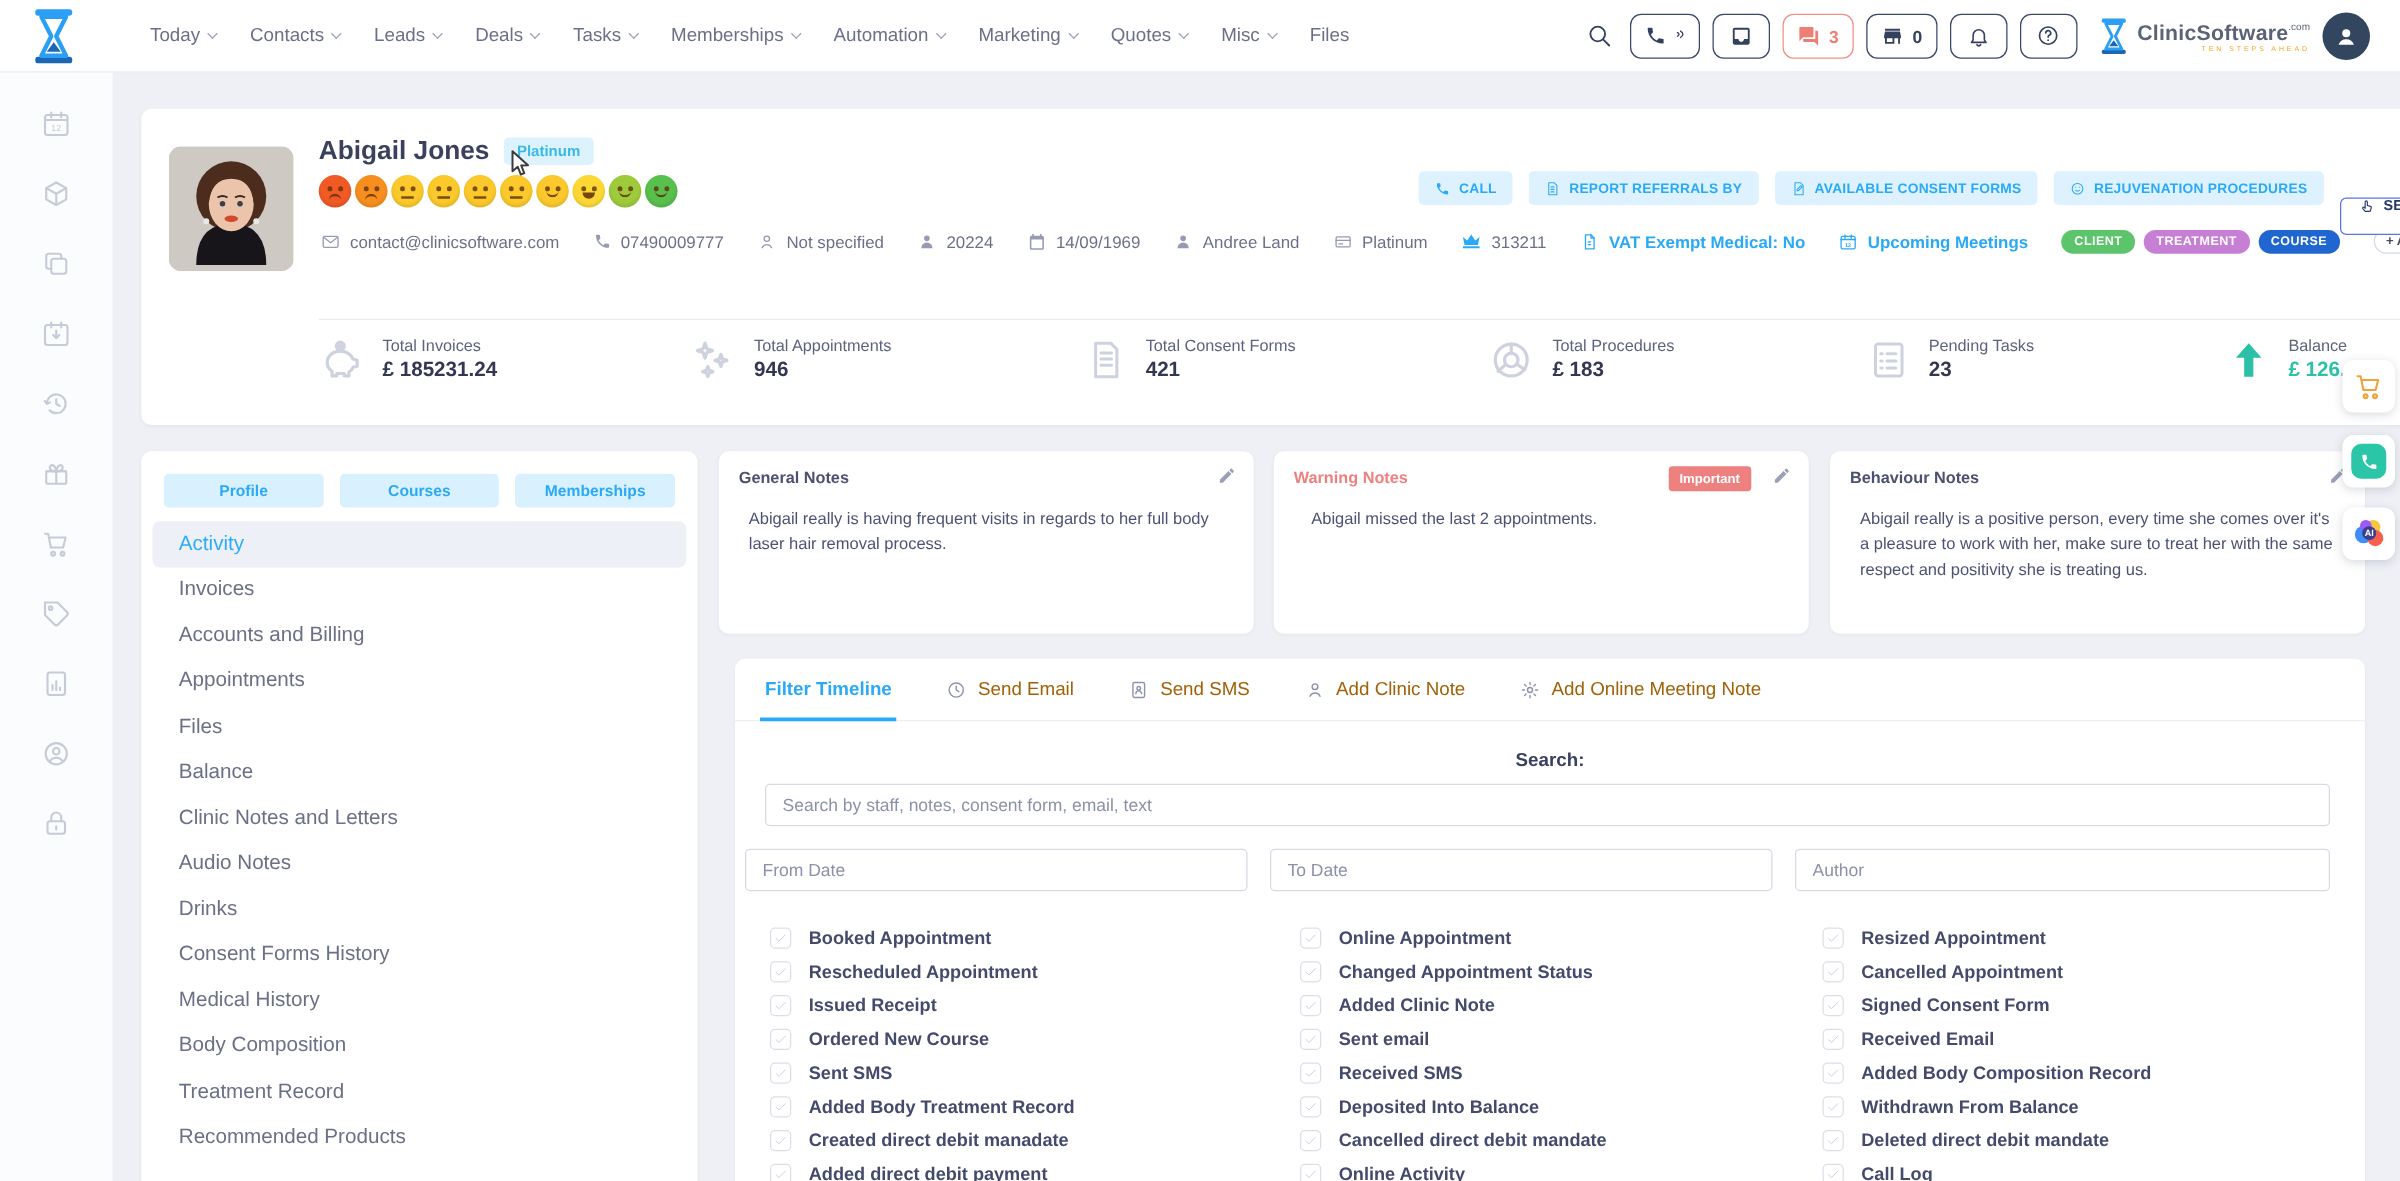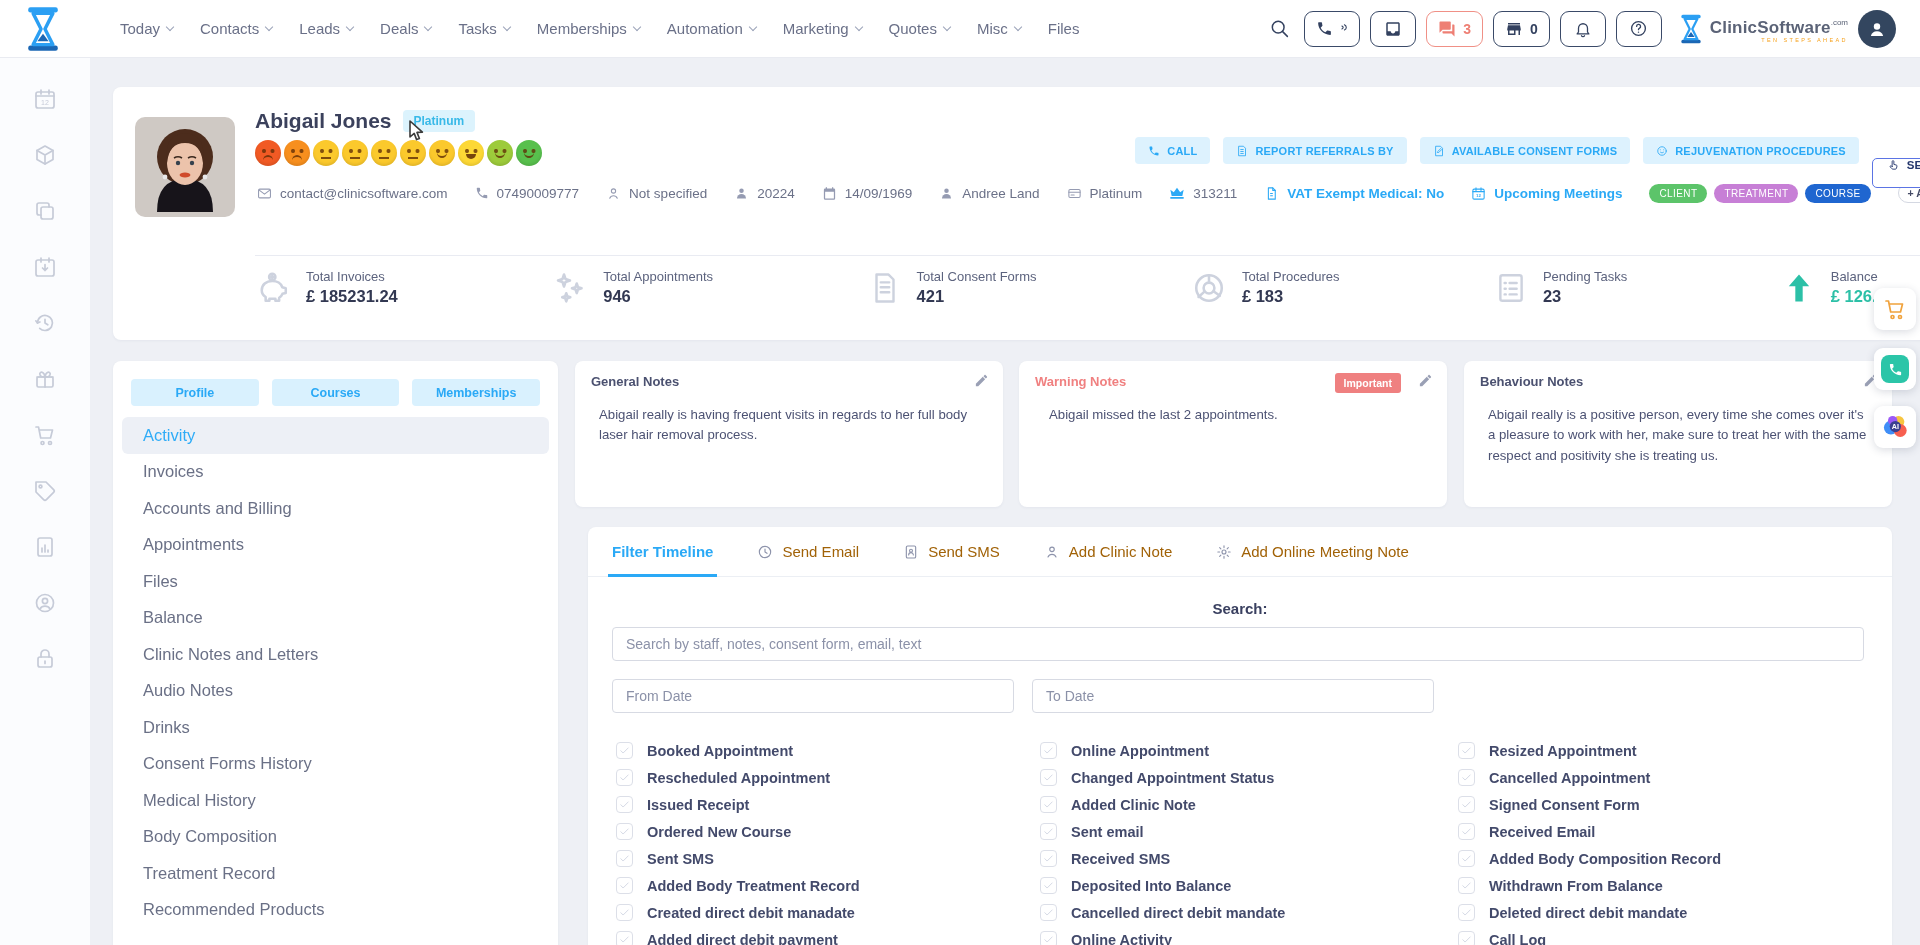--- a/index.html
+++ b/index.html
@@ -55,21 +55,21 @@
   .mouth.frown { top:15px; border-top:2px solid rgba(95,45,5,.8); border-radius:50% 50% 0 0/90% 90% 0 0; }
   .mouth.flat  { top:17px; border-top:2px solid rgba(95,45,5,.8); }
   .mouth.smile { top:12px; border-bottom:2px solid rgba(95,45,5,.8); border-radius:0 0 50% 50%/0 0 90% 90%; }
   .mouth.grin  { top:14px; height:5px; background:rgba(95,45,5,.85); border-radius:0 0 9px 9px; }
   .contact-row { position:absolute; left:144px; top:96px; right:26px; display:flex; align-items:center; gap:27px; }
   .c-item { display:flex; align-items:center; gap:8px; color:#6b7188; font-size:13.5px; }
   .c-item .cic { color:#959bb2; }
   .c-link { color:#2aa9f6; font-weight:bold; cursor:pointer; }
   .c-link .cic { color:#2aa9f6; }
   .pills { display:flex; align-items:center; gap:7px; }
-  .pill { color:#fff; font-size:10px; font-weight:normal; letter-spacing:.4px; padding:4px 10px; border-radius:10px; cursor:pointer; }
+  .pill { color:#fff; font-size:10px; font-weight:bold; letter-spacing:.4px; padding:4px 10px; border-radius:10px; cursor:pointer; }
   .add-label { border:1px solid #d4d8e2; border-radius:11px; padding:3px 9px; font-size:10.5px; font-weight:bold;
                color:#454b66; background:#fff; cursor:pointer; white-space:nowrap; }
   .actions { position:absolute; right:24px; top:26px; display:flex; align-items:center; gap:13px; }
   .abtn { height:27px; padding:0 13px; border-radius:4px; background:#ddf2fe; color:#2aa9f6;
           font-size:11px; font-weight:bold; letter-spacing:.2px; display:flex; align-items:center; gap:7px;
           border:none; cursor:pointer; }
   .select-btn { height:30px; padding:0 14px; border-radius:5px; background:#fff; border:1.6px solid #5b74e4;
                 color:#26386e; font-size:11.5px; font-weight:bold; display:flex; align-items:flex-start; gap:7px; cursor:pointer;margin-top:45px; }
   .more-dots { color:#8a90a6; font-size:15px; letter-spacing:1px; cursor:pointer; font-weight:bold; }
   .pdivider { position:absolute; left:142px; right:26px; top:168px; border-top:1px solid #e9ebf2; }
@@ -105,21 +105,21 @@
   .t-tabs { height:50px; border-bottom:1px solid #eceff4; display:flex; align-items:center; padding-left:24px; gap:44px; }
   .t-tab { display:flex; align-items:center; gap:9px; color:#a16207; font-size:15px; cursor:pointer; position:relative; height:100%; }
   .t-tab .tic { color:#8d93ab; }
   .t-tab.active { color:#2aa9f6; font-weight:bold; }
   .t-tab.active::after { content:""; position:absolute; left:-4px; right:-4px; bottom:-1px; height:3px; background:#2aa9f6; }
   .search-lbl { text-align:center; margin-top:23px; font-size:15px; font-weight:bold; color:#3a4060; }
   .inp { border:1px solid #d7dae3; border-radius:4px; height:34px; padding:0 13px; font-size:14px;
          color:#3a4060; background:#fff; font-family:"Liberation Sans",sans-serif; width:100%; }
   .inp::placeholder { color:#8b91a8; }
   .search-wrap { margin:10px 28px 0 24px; }
-  .dates { margin:18px 28px 0 24px; display:flex; gap:18px; }
+  .dates { margin:18px 28px 0 8px; display:flex; gap:18px; }
   .dates .d1,.dates .d2 { width:402px; flex:none; } .dates .d3 { flex:1; }
   .cbgrid { margin:24px 0 0 28px; display:grid; grid-template-columns:424px 418px auto; }
   .cbcol  { display:flex; flex-direction:column; }
   .cb-item { display:flex; align-items:center; height:27px; cursor:pointer; }
   .cb { width:17px; height:17px; border:1.5px solid #dcdfe8; border-radius:4px; display:flex;
         align-items:center; justify-content:center; color:#c9cede; background:#fff; flex:none; }
   .cb-label { margin-left:14px; font-size:14.5px; font-weight:bold; color:#434a6b; }
 
   
   .fab { position:absolute; right:4px; width:42px; height:42px; background:#fff; border-radius:9px;
@@ -703,20 +703,21 @@
     </div>
   </div>
 
   <div class="search-lbl">Search:</div>
   <div class="search-wrap">
     <input class="inp" placeholder="Search by staff, notes, consent form, email, text" style="">
   </div>
   <div class="dates">
     <input class="inp d1" placeholder="From Date" style="">
     <input class="inp d2" placeholder="To Date" style="">
+    <input class="inp d3" placeholder="Author" style="">
   </div>
 
   <div class="cbgrid">
     <div class="cbcol">
   <label class="cb-item">
     <span class="cb">
       <svg class="ic" width="11" height="11" viewBox="0 0 24 24" stroke-width="3">
               <path d="M4 12.5l5 5 11-11"></path>
             </svg>
     </span>

